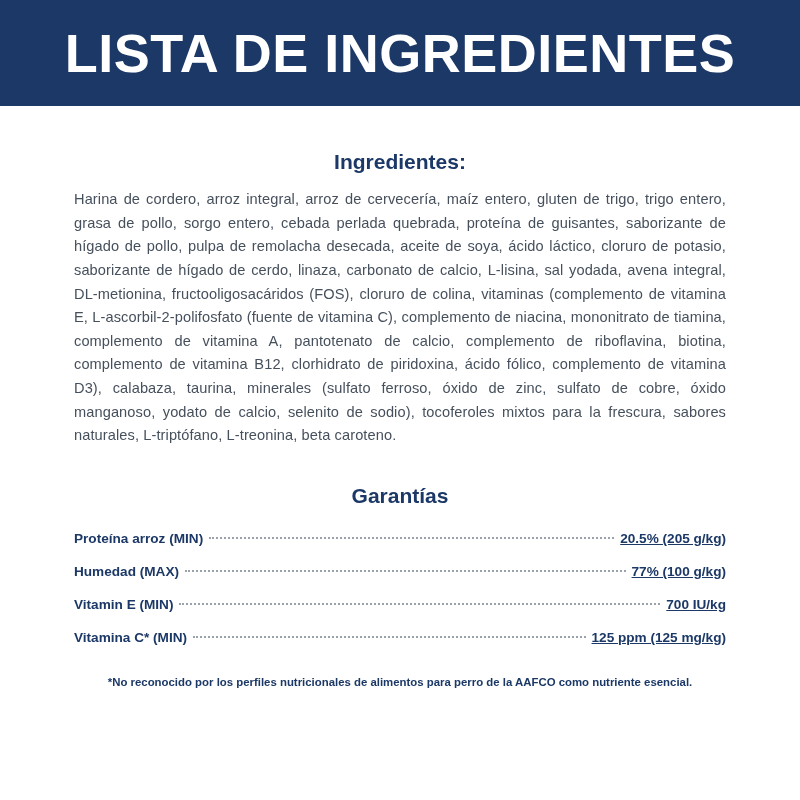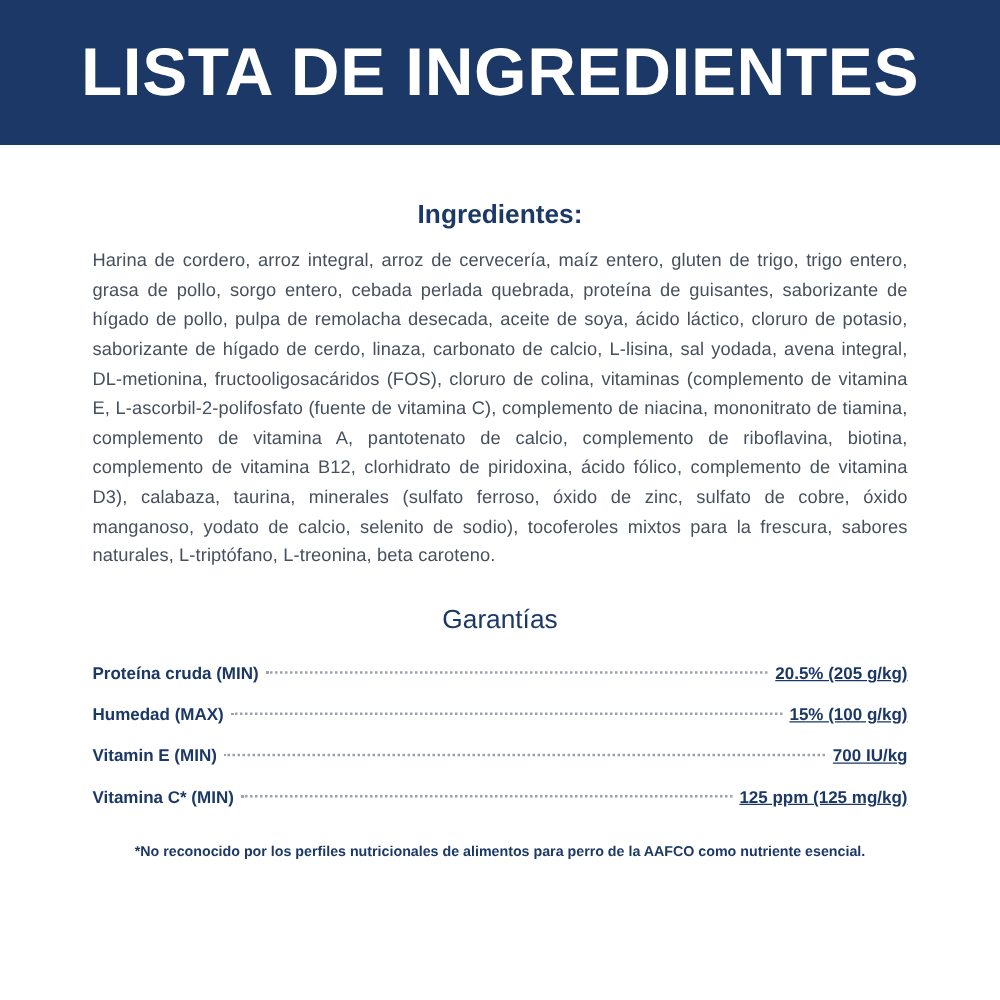--- a/index.html
+++ b/index.html
@@ -57,22 +57,22 @@
     line-height: 1.62;
     color: #46505c;
     text-align: justify;
     text-justify: inter-word;
     letter-spacing: 0.1px;
   }
   .guarantees-title {
     text-align: center;
     color: #1b3866;
     font-size: 21px;
-    font-weight: normal;
-    margin-top: 26px;
+    font-weight: bold;
+    margin-top: 36px;
     margin-bottom: 14px;
   }
   .g-table {
     width: 100%;
     border-collapse: collapse;
   }
   .g-row {
     display: flex;
     align-items: baseline;
     width: 100%;
@@ -124,31 +124,31 @@
 
     <div class="section-title">Ingredientes:</div>
 
     <div class="ingredients-body">Harina de cordero, arroz integral, arroz de cervecería, maíz entero, gluten de trigo, trigo entero, grasa de pollo, sorgo entero, cebada perlada quebrada, proteína de guisantes, saborizante de hígado de pollo, pulpa de remolacha desecada, aceite de soya, ácido láctico, cloruro de potasio, saborizante de hígado de cerdo, linaza, carbonato de calcio, L-lisina, sal yodada, avena integral, DL-metionina, fructooligosacáridos (FOS), cloruro de colina, vitaminas (complemento de vitamina E, L-ascorbil-2-polifosfato (fuente de vitamina C), complemento de niacina, mononitrato de tiamina, complemento de vitamina A, pantotenato de calcio, complemento de riboflavina, biotina, complemento de vitamina B12, clorhidrato de piridoxina, ácido fólico, complemento de vitamina D3), calabaza, taurina, minerales (sulfato ferroso, óxido de zinc, sulfato de cobre, óxido manganoso, yodato de calcio, selenito de sodio), tocoferoles mixtos para la frescura, sabores naturales, L-triptófano, L-treonina, beta caroteno.</div>
 
     <div class="guarantees-title">Garantías</div>
 
     <div class="g-table">
 
       <div class="g-row">
-        <span class="g-label">Proteína cruda (MIN)</span>
+        <span class="g-label">Proteína arroz (MIN)</span>
         <span class="g-dots"></span>
         <span class="g-value">20.5% (205 g/kg)</span>
       </div>
 
 
 
       <div class="g-row">
         <span class="g-label">Humedad (MAX)</span>
         <span class="g-dots"></span>
-        <span class="g-value">15% (100 g/kg)</span>
+        <span class="g-value">77% (100 g/kg)</span>
       </div>
 
       <div class="g-row">
         <span class="g-label">Vitamin E (MIN)</span>
         <span class="g-dots"></span>
         <span class="g-value">700 IU/kg</span>
       </div>
 
       <div class="g-row">
         <span class="g-label">Vitamina C* (MIN)</span>

